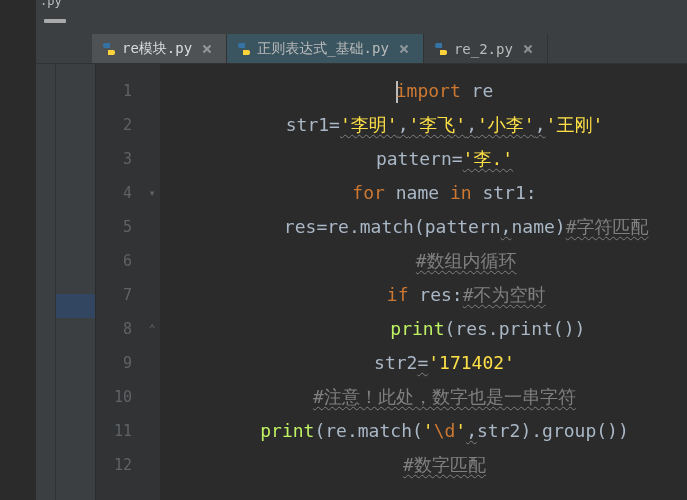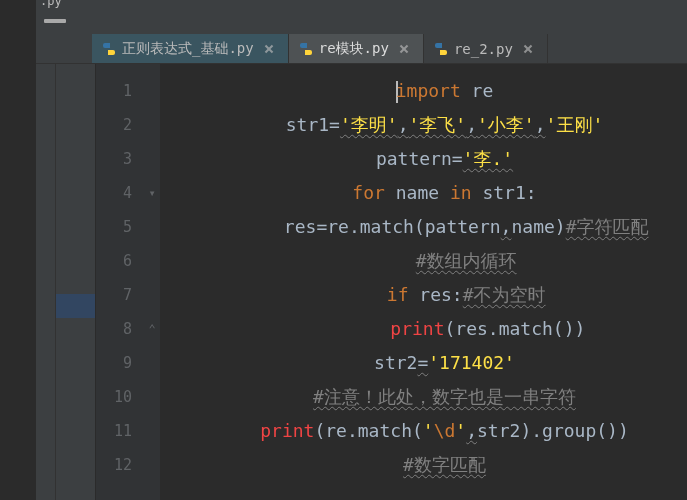--- a/index.html
+++ b/index.html
@@ -142,21 +142,21 @@
   .code-line {
     height: 34px;
     line-height: 34px;
     white-space: pre;
     font-size: 18px;
     text-align: center;
   }
   .kw   { color: #cc7832; }
   .str  { color: #fde047; }
   .cmt  { color: #808080; }
-  .builtin { color: #ef4444; }
+  .builtin { color: #bef264; }
   .esc  { color: #cc7832; }
   .cursor {
     display:inline-block;
     width:2px; height:22px;
     background:#bbb;
     vertical-align:middle;
     margin-right:-2px;
   }
   .wavy {
     text-decoration: underline wavy #808080 1px;
@@ -168,38 +168,38 @@
 
 <div class="window">
   <div class="titlebar">
     <span>.py</span>
   </div>
   <div class="toolbar">
     <div class="min-icon"></div>
   </div>
 
   <div class="tabbar">
+    <div class="tab active">
+      <span class="py-icon">
+        <svg viewBox="0 0 14 14">
+            <path fill="#3573a5" d="M3 1h5v5H3a2 2 0 0 1-2-2V3a2 2 0 0 1 2-2z"></path>
+            <path fill="#ffd43b" d="M11 13H6V8h5a2 2 0 0 1 2 2v1a2 2 0 0 1-2 2z"></path>
+          </svg>
+      </span>
+      <span>re模块.py</span>
+      <span class="tab-close"></span>
+    </div>
     <div class="tab special">
       <span class="py-icon">
         <svg viewBox="0 0 14 14">
             <path fill="#3573a5" d="M3 1h5v5H3a2 2 0 0 1-2-2V3a2 2 0 0 1 2-2z"></path>
             <path fill="#ffd43b" d="M11 13H6V8h5a2 2 0 0 1 2 2v1a2 2 0 0 1-2 2z"></path>
           </svg>
       </span>
       <span>正则表达式_基础.py</span>
-      <span class="tab-close"></span>
-    </div>
-    <div class="tab active">
-      <span class="py-icon">
-        <svg viewBox="0 0 14 14">
-            <path fill="#3573a5" d="M3 1h5v5H3a2 2 0 0 1-2-2V3a2 2 0 0 1 2-2z"></path>
-            <path fill="#ffd43b" d="M11 13H6V8h5a2 2 0 0 1 2 2v1a2 2 0 0 1-2 2z"></path>
-          </svg>
-      </span>
-      <span>re模块.py</span>
       <span class="tab-close"></span>
     </div>
     <div class="tab">
       <span class="py-icon">
         <svg viewBox="0 0 14 14">
             <path fill="#3573a5" d="M3 1h5v5H3a2 2 0 0 1-2-2V3a2 2 0 0 1 2-2z"></path>
             <path fill="#ffd43b" d="M11 13H6V8h5a2 2 0 0 1 2 2v1a2 2 0 0 1-2 2z"></path>
           </svg>
       </span>
       <span>re_2.py</span>
@@ -244,20 +244,20 @@
     </div>
 
     <div class="code">
       <div class="code-line"><span class="cursor"></span><span class="kw">import</span><span> </span><span>re</span></div>
       <div class="code-line"><span>str1</span><span>=</span><span class="str wavy">'李明'</span><span class="wavy">,</span><span class="str wavy">'李飞'</span><span class="wavy">,</span><span class="str wavy">'小李'</span><span class="wavy">,</span><span class="str">'王刚'</span></div>
       <div class="code-line"><span>pattern</span><span>=</span><span class="str wavy">'李.'</span></div>
       <div class="code-line"><span class="kw">for</span><span> </span><span>name</span><span> </span><span class="kw">in</span><span> </span><span>str1</span><span>:</span></div>
       <div class="code-line"><span>    </span><span>res</span><span>=</span><span>re.match(pattern</span><span class="wavy">,</span><span>name)</span><span class="cmt wavy">#字符匹配</span></div>
       <div class="code-line"><span>    </span><span class="cmt wavy">#数组内循环</span></div>
       <div class="code-line"><span>    </span><span class="kw">if</span><span> </span><span>res</span><span>:</span><span class="cmt wavy">#不为空时</span></div>
-      <div class="code-line"><span>        </span><span class="builtin">print</span><span>(res.match())</span></div>
+      <div class="code-line"><span>        </span><span class="builtin">print</span><span>(res.print())</span></div>
       <div class="code-line"><span>str2</span><span class="wavy">=</span><span class="str">'171402'</span></div>
       <div class="code-line"><span class="cmt wavy">#注意！此处，数字也是一串字符</span></div>
       <div class="code-line"><span class="builtin">print</span><span>(re.match(</span><span class="str">'</span><span class="esc">\d</span><span class="str">'</span><span class="wavy">,</span><span>str2).group())</span></div>
       <div class="code-line"><span class="cmt wavy">#数字匹配</span></div>
     </div>
   </div>
 </div>
 
 </body></html>

